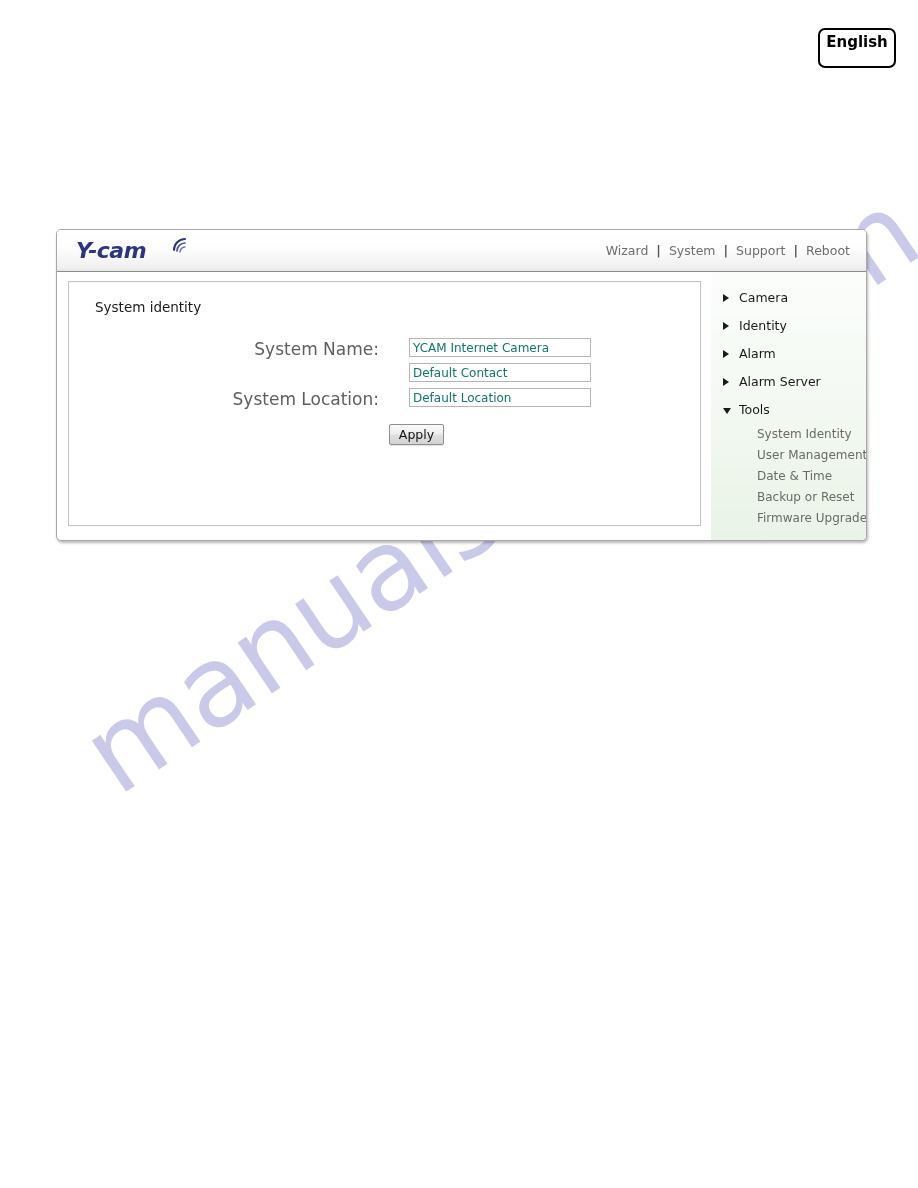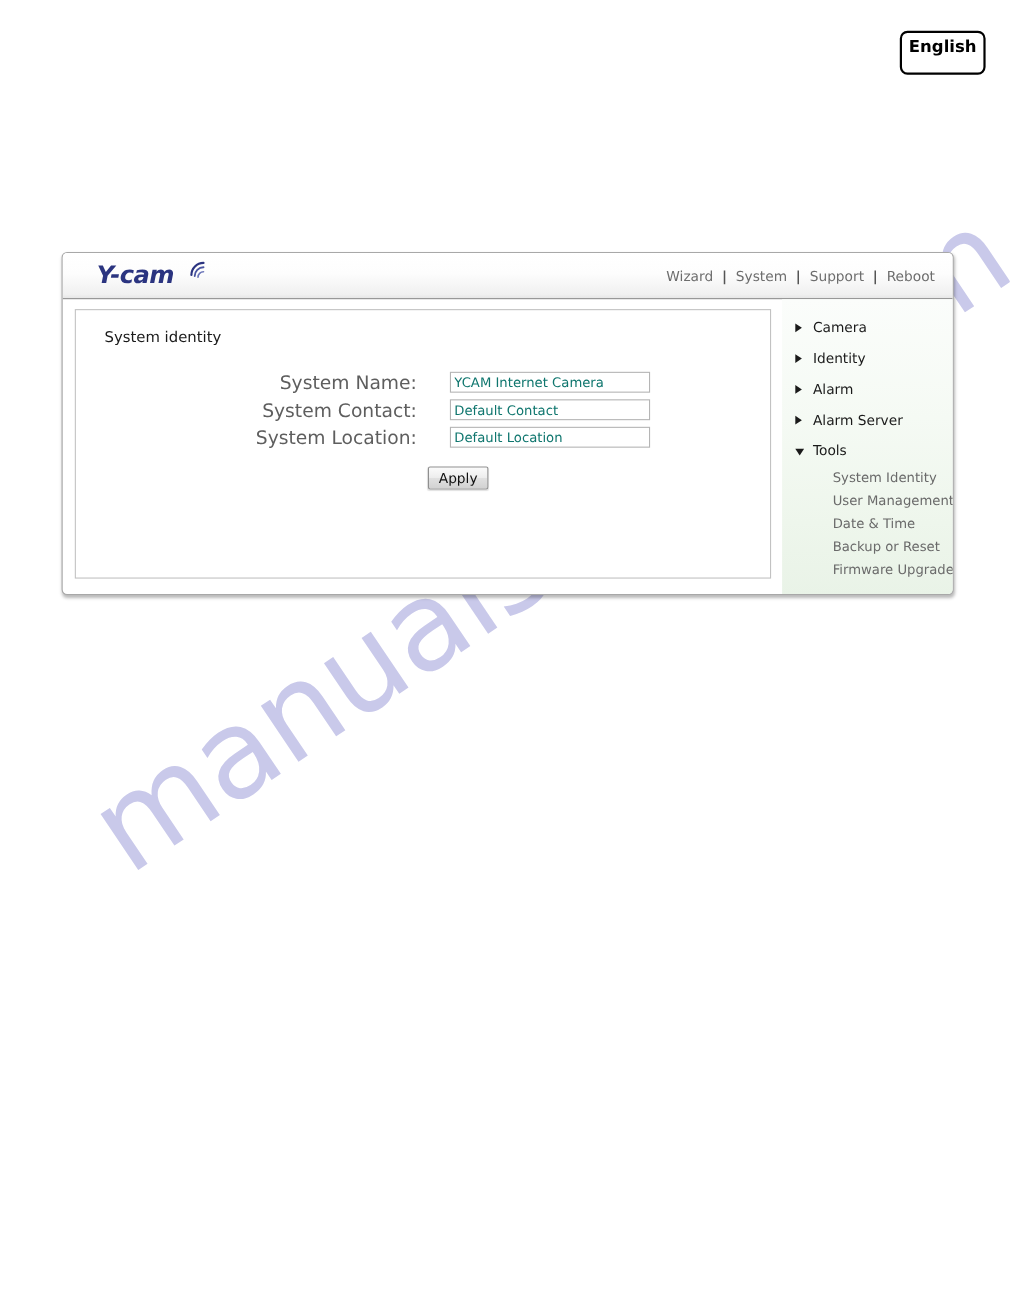--- a/index.html
+++ b/index.html
@@ -86,21 +86,21 @@
 
   #logo {
     position: absolute;
     left: 19px;
     top: 6px;
     width: 120px;
     height: 30px;
   }
   #logo .logo-text {
     position: absolute;
-    left: 12px;
+    left: 0;
     top: 2px;
     font-family: "DejaVu Sans", sans-serif;
     font-size: 22px;
     font-weight: bold;
     font-style: italic;
     color: #2b3480;
     letter-spacing: -0.5px;
   }
   #logo .logo-arc {
     position: absolute;
@@ -306,21 +306,20 @@
       <div id="page-title">System identity</div>
 
       <div id="form-area">
 
         <div class="form-row">
           <span class="form-label">System Name:</span>
           <input class="form-input" type="text" value="YCAM Internet Camera" style="">
         </div>
 
         <div class="form-row">
-          <span class="form-label">System Contact:</span>
           <input class="form-input" type="text" value="Default Contact" style="">
         </div>
 
         <div class="form-row">
           <span class="form-label">System Location:</span>
           <input class="form-input" type="text" value="Default Location" style="">
         </div>
       </div>
 
       <div id="apply-row">

